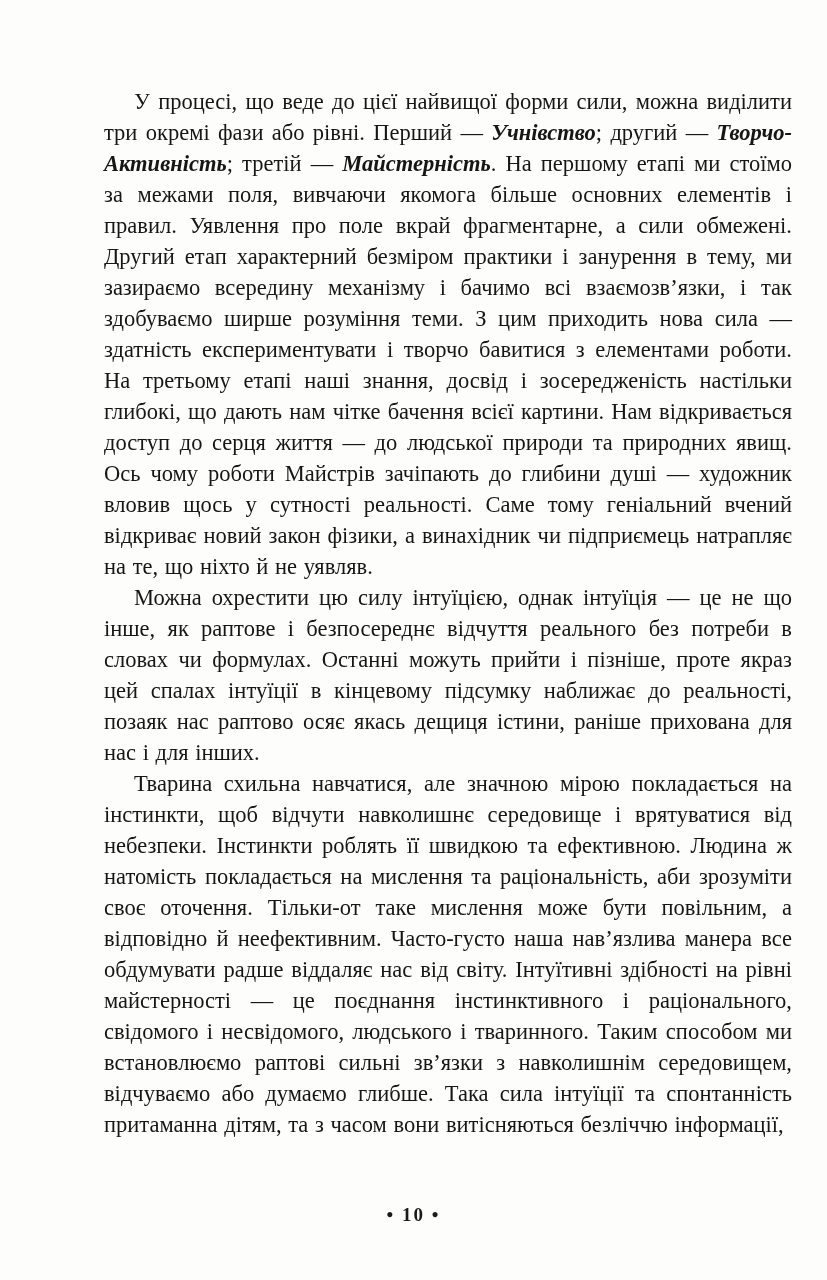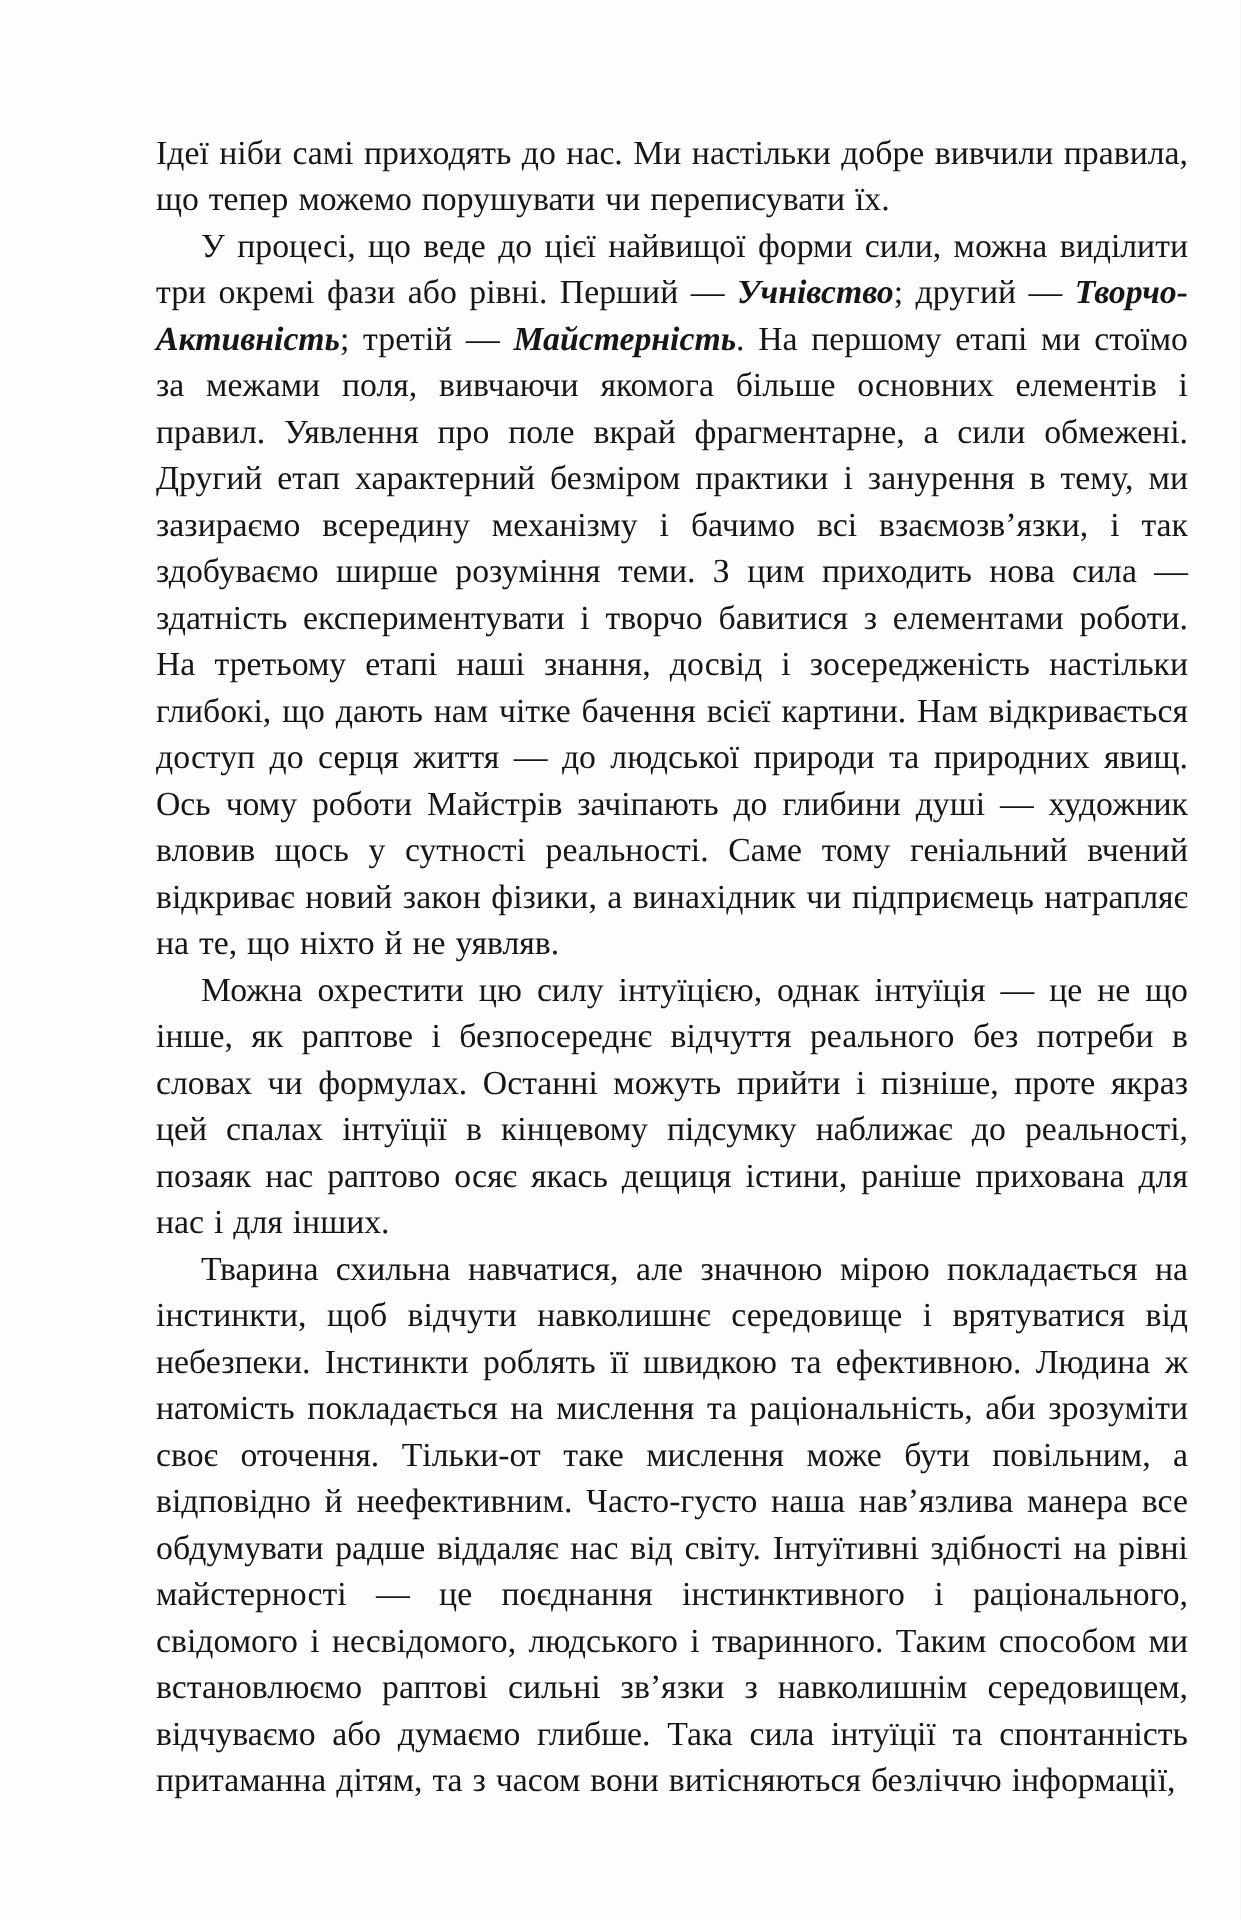--- a/index.html
+++ b/index.html
@@ -53,18 +53,18 @@
     font-weight: bold;
     letter-spacing: 2px;
     color: #1a1a1a;
   }
 </style>
 </head>
 <body>
 
 <div class="page">
   <div class="text-block">
-      <p class="para"><span class="seg-normal">Ідеї ніби самі приходять до нас. Ми настільки добре вивчили правила, що тепер можемо порушувати чи переписувати їх.</span></p>
       <p class="para indent"><span class="seg-normal">У процесі, що веде до цієї найвищої форми сили, можна виділити три окремі фази або рівні. Перший — </span><span class="seg-bold-italic">Учнівство</span><span class="seg-normal">; другий — </span><span class="seg-bold-italic">Творчо-Активність</span><span class="seg-normal">; третій — </span><span class="seg-bold-italic">Майстерність</span><span class="seg-normal">. На першому етапі ми стоїмо за межами поля, вивчаючи якомога більше основних елементів і правил. Уявлення про поле вкрай фрагментарне, а сили обмежені. Другий етап характерний безміром практики і занурення в тему, ми зазираємо всередину механізму і бачимо всі взаємозв’язки, і так здобуваємо ширше розуміння теми. З цим приходить нова сила — здатність експериментувати і творчо бавитися з елементами роботи. На третьому етапі наші знання, досвід і зосередженість настільки глибокі, що дають нам чітке бачення всієї картини. Нам відкривається доступ до серця життя — до людської природи та природних явищ. Ось чому роботи Майстрів зачіпають до глибини душі — художник вловив щось у сутності реальності. Саме тому геніальний вчений відкриває новий закон фізики, а винахідник чи підприємець натрапляє на те, що ніхто й не уявляв.</span></p>
       <p class="para indent"><span class="seg-normal">Можна охрестити цю силу інтуїцією, однак інтуїція — це не що інше, як раптове і безпосереднє відчуття реального без потреби в словах чи формулах. Останні можуть прийти і пізніше, проте якраз цей спалах інтуїції в кінцевому підсумку наближає до реальності, позаяк нас раптово осяє якась дещиця істини, раніше прихована для нас і для інших.</span></p>
       <p class="para indent"><span class="seg-normal">Тварина схильна навчатися, але значною мірою покладається на інстинкти, щоб відчути навколишнє середовище і врятуватися від небезпеки. Інстинкти роблять її швидкою та ефективною. Людина ж натомість покладається на мислення та раціональність, аби зрозуміти своє оточення. Тільки-от таке мислення може бути повільним, а відповідно й неефективним. Часто-густо наша нав’язлива манера все обдумувати радше віддаляє нас від світу. Інтуїтивні здібності на рівні майстерності — це поєднання інстинктивного і раціонального, свідомого і несвідомого, людського і тваринного. Таким способом ми встановлюємо раптові сильні зв’язки з навколишнім середовищем, відчуваємо або думаємо глибше. Така сила інтуїції та спонтанність притаманна дітям, та з часом вони витісняються безліччю інформації,</span></p>
     </div>
+  <div class="page-number">• 10 •</div>
 </div>
 
 </body></html>

